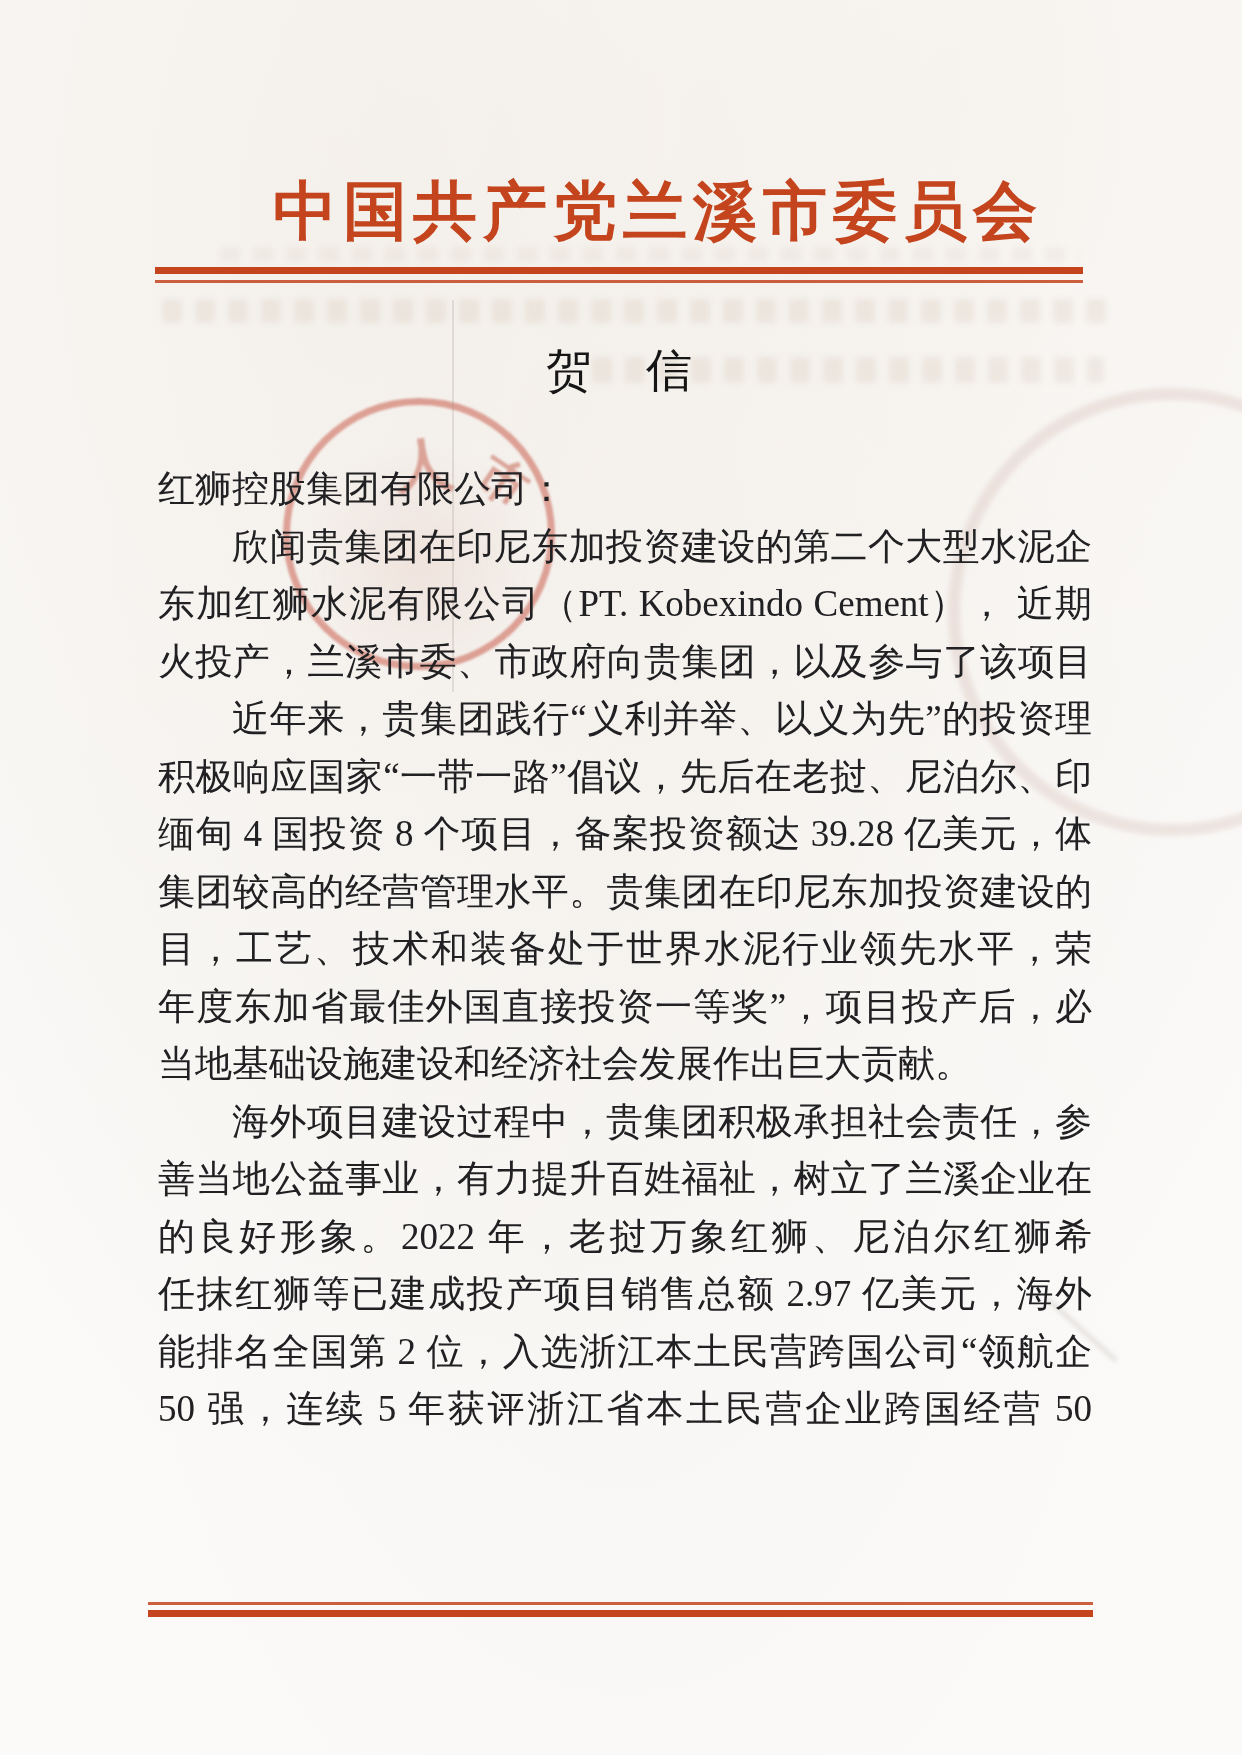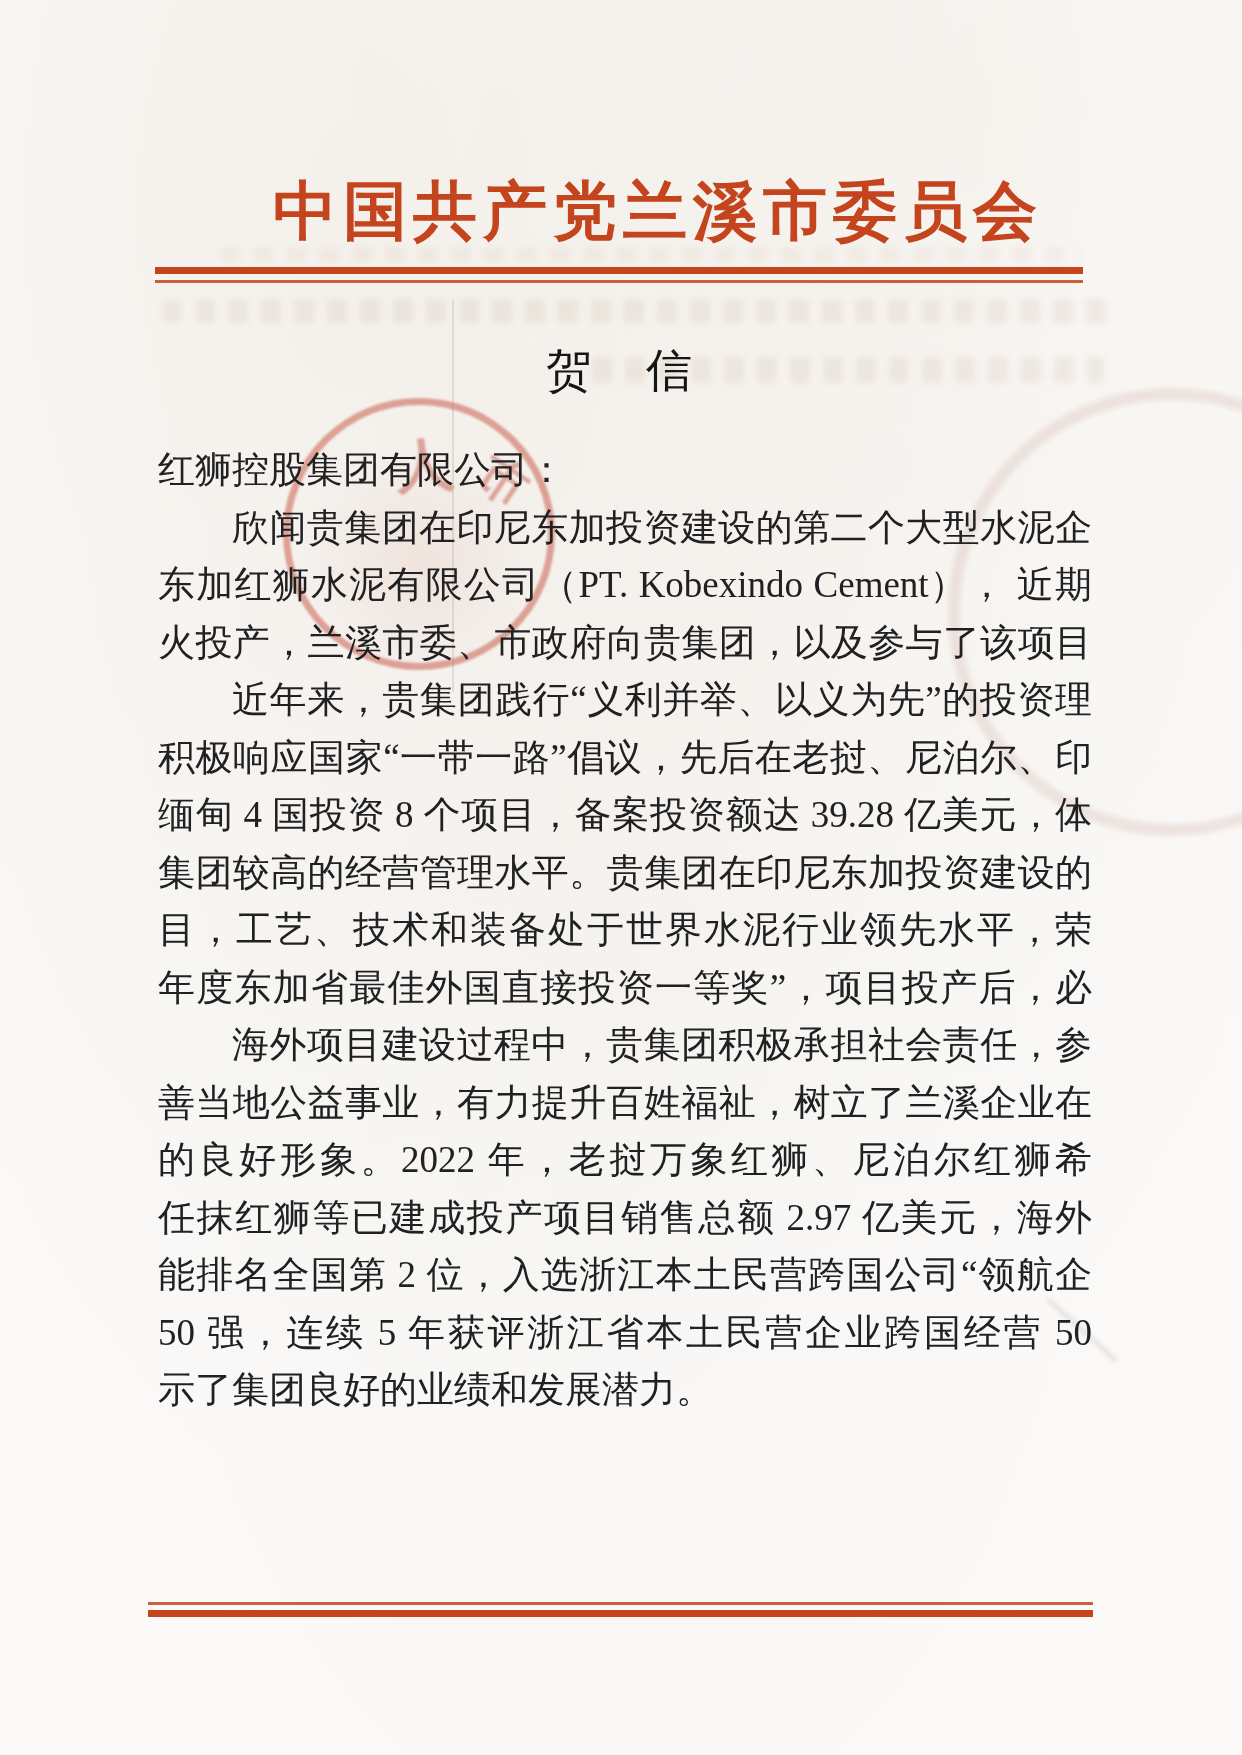--- a/index.html
+++ b/index.html
@@ -32,21 +32,21 @@
   
   .letter-title{
     position:absolute;top:340px;left:0;width:100%;
     text-align:center;
     font-size:46px;font-weight:normal;color:#161616;
     letter-spacing:4px;
     white-space:nowrap;
   }
   
   .body-text{
-    position:absolute;top:441px;left:158px;width:934px;
+    position:absolute;top:460px;left:158px;width:934px;
     font-size:37px;color:#212123;
   }
   .line{
     height:57.5px;line-height:57.5px;
     overflow:hidden;
     text-align:justify;text-align-last:justify;
     white-space:normal;
   }
   .line.end{text-align-last:left;}
   .line.indent{text-indent:74px;}
@@ -120,25 +120,25 @@
       <div class="line end">红狮控股集团有限公司：</div>
       <div class="line indent">欣闻贵集团在印尼东加投资建设的第二个大型水泥企业</div>
       <div class="line">东加红狮水泥有限公司（PT. Kobexindo Cement）， 近期即将点</div>
       <div class="line">火投产，兰溪市委、市政府向贵集团，以及参与了该项目建设</div>
       <div class="line indent">近年来，贵集团践行“义利并举、以义为先”的投资理念，</div>
       <div class="line">积极响应国家“一带一路”倡议，先后在老挝、尼泊尔、印尼、</div>
       <div class="line">缅甸 4 国投资 8 个项目，备案投资额达 39.28 亿美元，体现了</div>
       <div class="line">集团较高的经营管理水平。贵集团在印尼东加投资建设的项</div>
       <div class="line">目，工艺、技术和装备处于世界水泥行业领先水平，荣获“2022</div>
       <div class="line">年度东加省最佳外国直接投资一等奖”，项目投产后，必将为</div>
+      <div class="line end">当地基础设施建设和经济社会发展作出巨大贡献。</div>
       <div class="line indent">海外项目建设过程中，贵集团积极承担社会责任，参与改</div>
       <div class="line">善当地公益事业，有力提升百姓福祉，树立了兰溪企业在海外</div>
       <div class="line">的良好形象。2022 年，老挝万象红狮、尼泊尔红狮希望、印尼</div>
       <div class="line">任抹红狮等已建成投产项目销售总额 2.97 亿美元，海外熟料产</div>
       <div class="line">能排名全国第 2 位，入选浙江本土民营跨国公司“领航企业”</div>
       <div class="line">50 强，连续 5 年获评浙江省本土民营企业跨国经营 50 强，展</div>
-      <div class="line end">示了集团良好的业绩和发展潜力。</div>
     </div>
 
   <div class="rule rule-bot-thin" style="background-color: rgb(195, 68, 29);"></div>
   <div class="rule rule-bot-thick" style="background-color: rgb(195, 68, 29);"></div>
 
 </div>
 
 </body></html>

